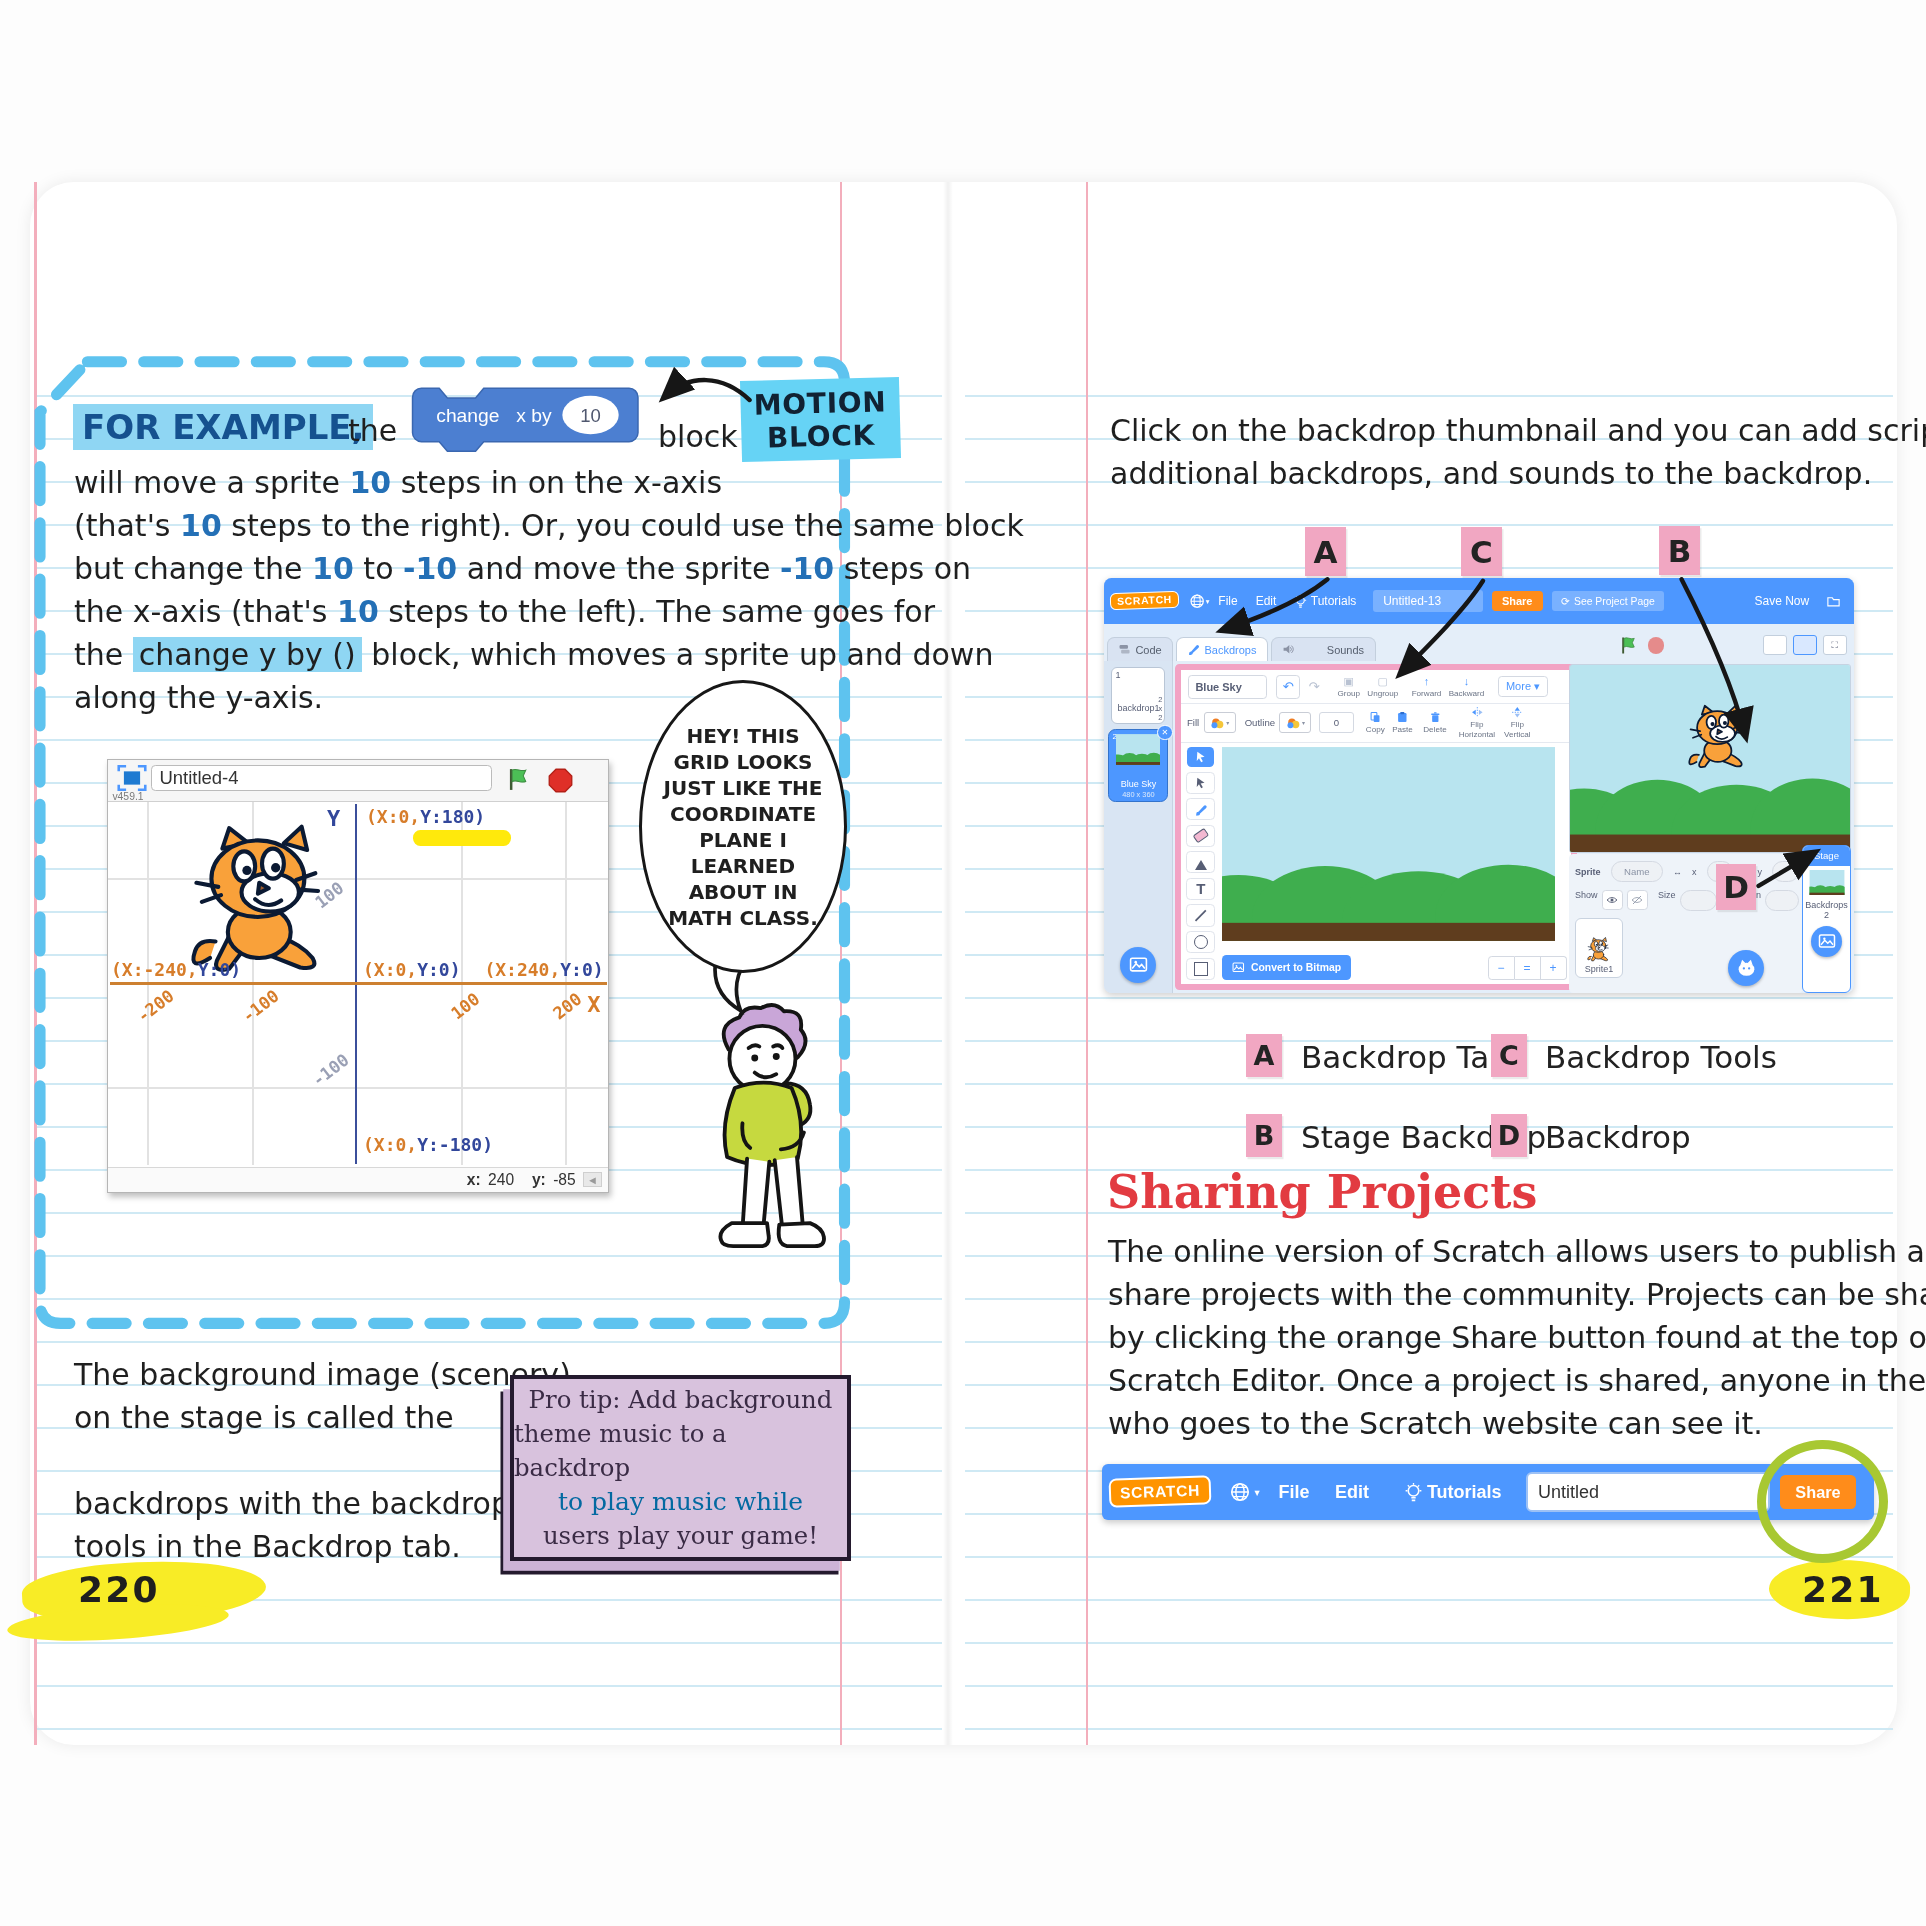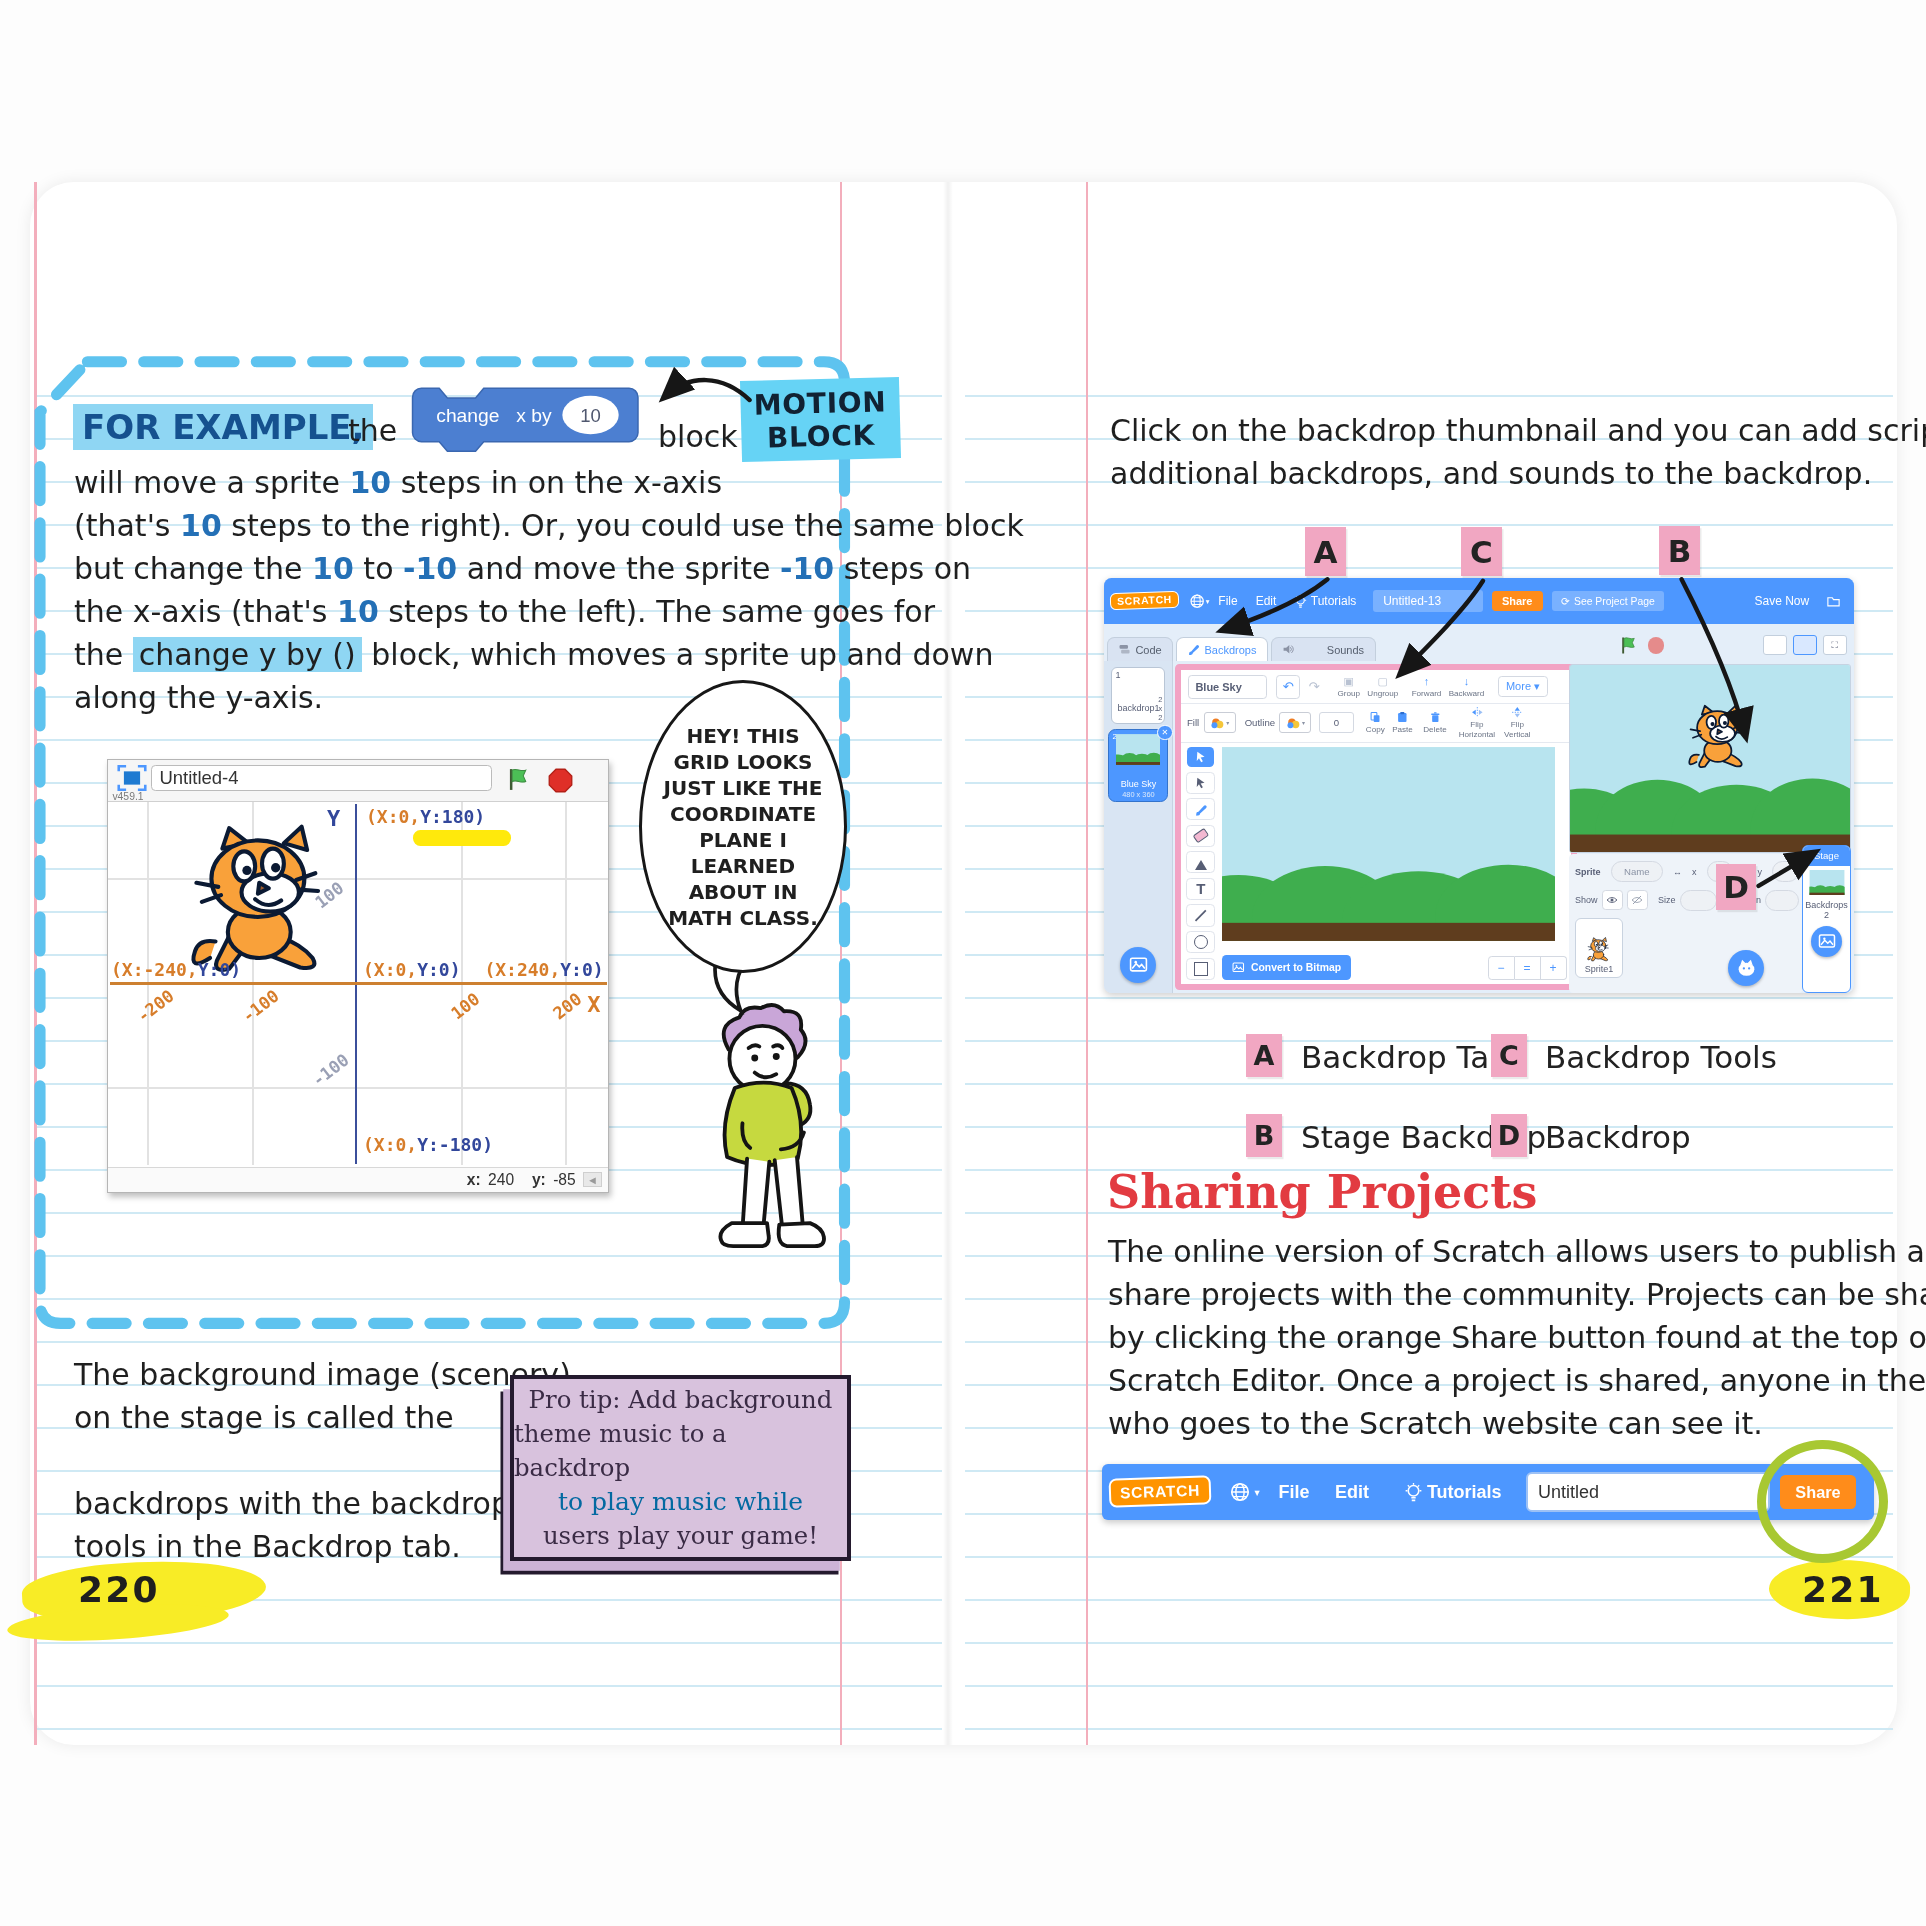--- a/index.html
+++ b/index.html
@@ -556,21 +556,21 @@
       <div style="display:flex;align-items:center;gap:10px;padding:7.4px 4.4px 0 6px;">
         <span class="smallgray" style="font-weight:bold;">Sprite</span>
         <div class="pillfield" style="width:68px;height:19px;text-align:center;">Name</div>
         <span class="smallgray">↔</span>
         <span class="smallgray">x</span>
         <div class="pillfield" style="width:33px;height:19px;"></div>
         <span class="smallgray">↕</span>
         <span class="smallgray">y</span>
         <div class="pillfield" style="width:33px;height:19px;"></div>
       </div>
-      <div style="display:flex;align-items:center;gap:4.4px;padding:7.4px 4.4px 0 6px;">
+      <div style="display:flex;gap:4.4px;padding:7.4px 4.4px 0 6px;">
         <span class="smallgray">Show</span>
         <div style="width:22px;height:18px;background:#fff;border:0.7px solid #d4d9e2;border-radius:3.7px;display:flex;align-items:center;justify-content:center;">
           <svg width="12" height="12" viewBox="0 0 16 16">
               <use href="#eyeicon"></use>
             </svg>
         </div>
         <div style="width:22px;height:18px;background:#fff;border:0.7px solid #d4d9e2;border-radius:3.7px;display:flex;align-items:center;justify-content:center;">
           <svg width="12" height="12" viewBox="0 0 16 16">
               <use href="#eyeslash"></use>
             </svg>

